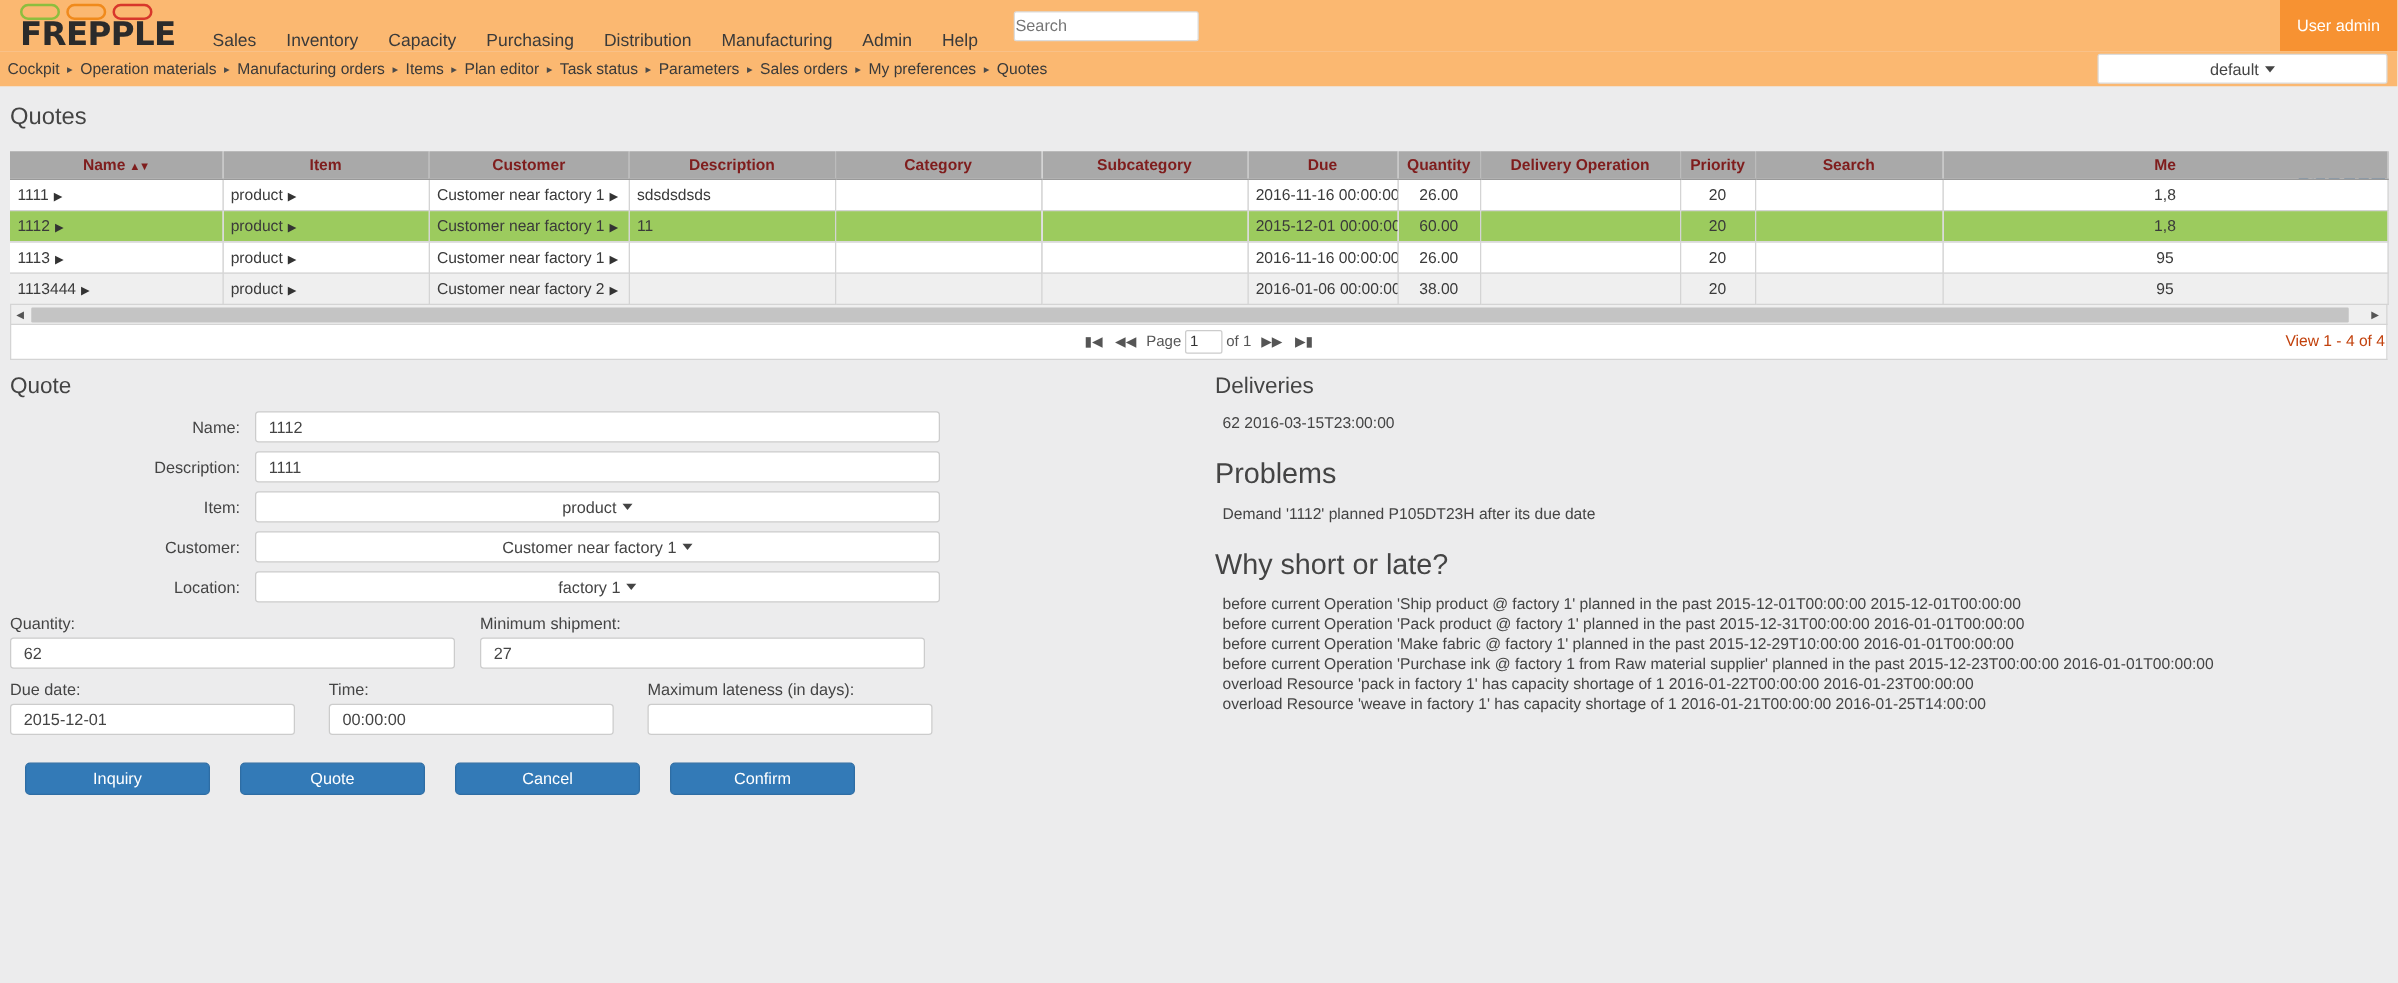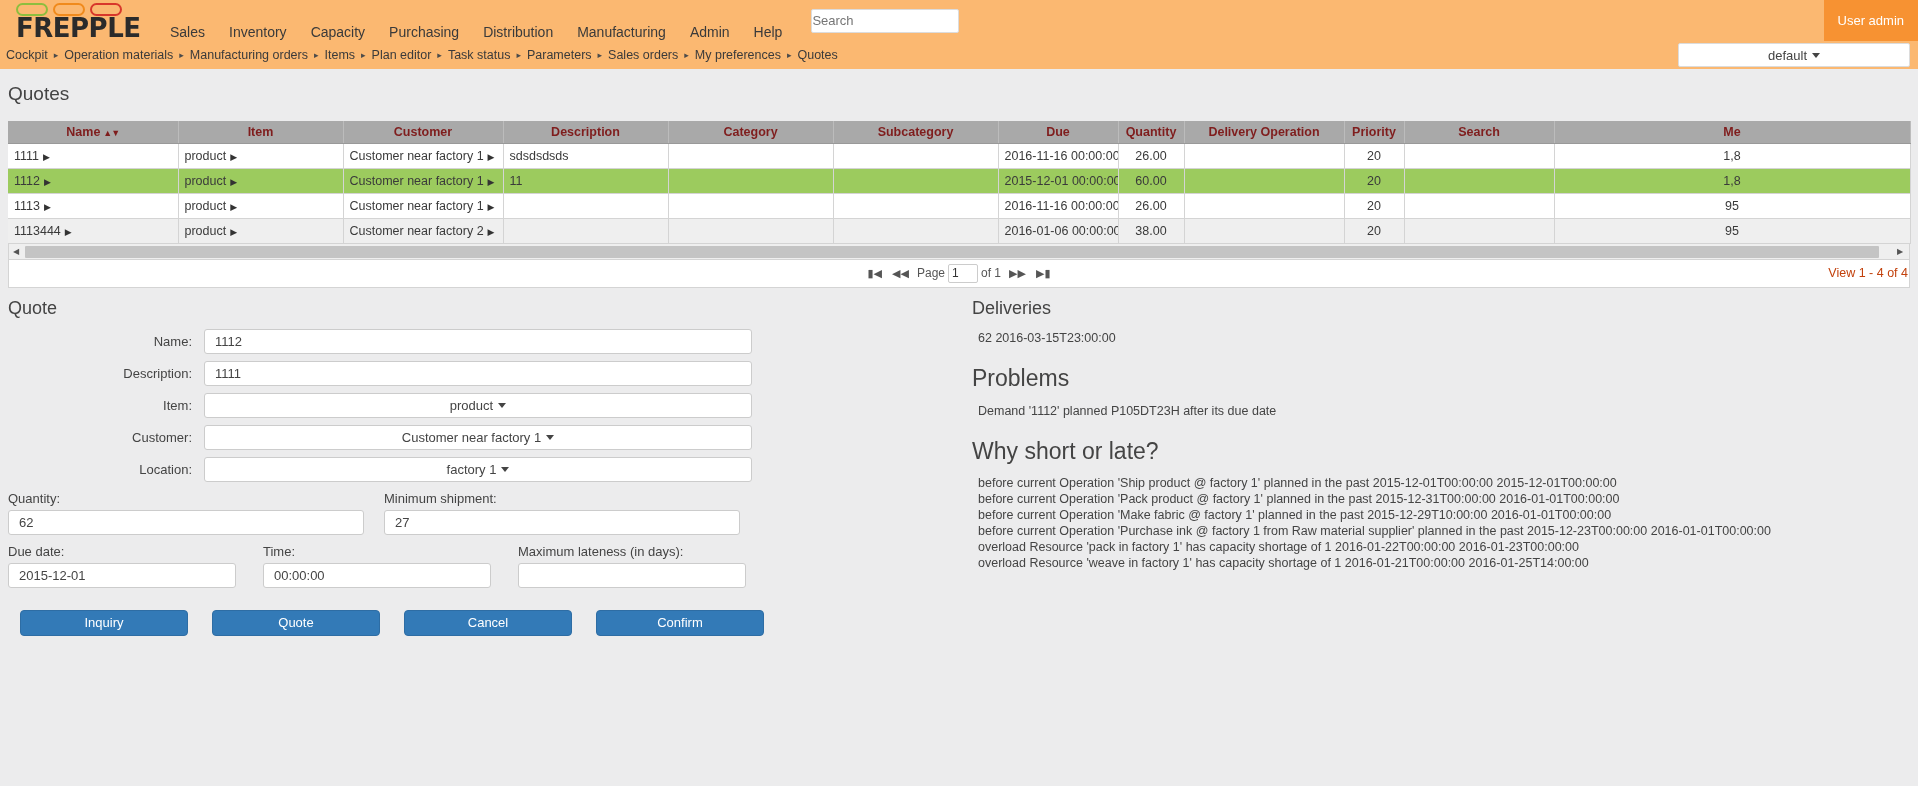--- a/index.html
+++ b/index.html
@@ -230,21 +230,21 @@
   .fcell { margin-right: 0; }
   .fcell .cap { font-size: 13px; color: #444; margin-bottom: 4px; }
   .fcell input {
     height: 25px; border: 1px solid #ccc; border-radius: 3px;
     background: #fff; font-size: 13px; color: #444;
     padding: 0 10px; font-family: "Liberation Sans", sans-serif;
   }
 
   .btnrow { display:flex; gap: 24px; margin-top: 22px; padding-left: 12px; }
   .btn {
-    width: 168px; height: 26px;
+    width: 148px; height: 26px;
     background: #337ab7; border: 1px solid #2e6da4;
     border-radius: 4px; color: #fff;
     font-size: 13px; cursor: pointer;
     font-family: "Liberation Sans", sans-serif;
   }
 
   .detail-line { font-size: 12.5px; color: #444; padding: 2px 0 2px 6px; }
   .wsl-line { font-size: 12.5px; color: #444; padding: 1px 0 1px 6px; white-space: nowrap; }
 </style>
 </head>

